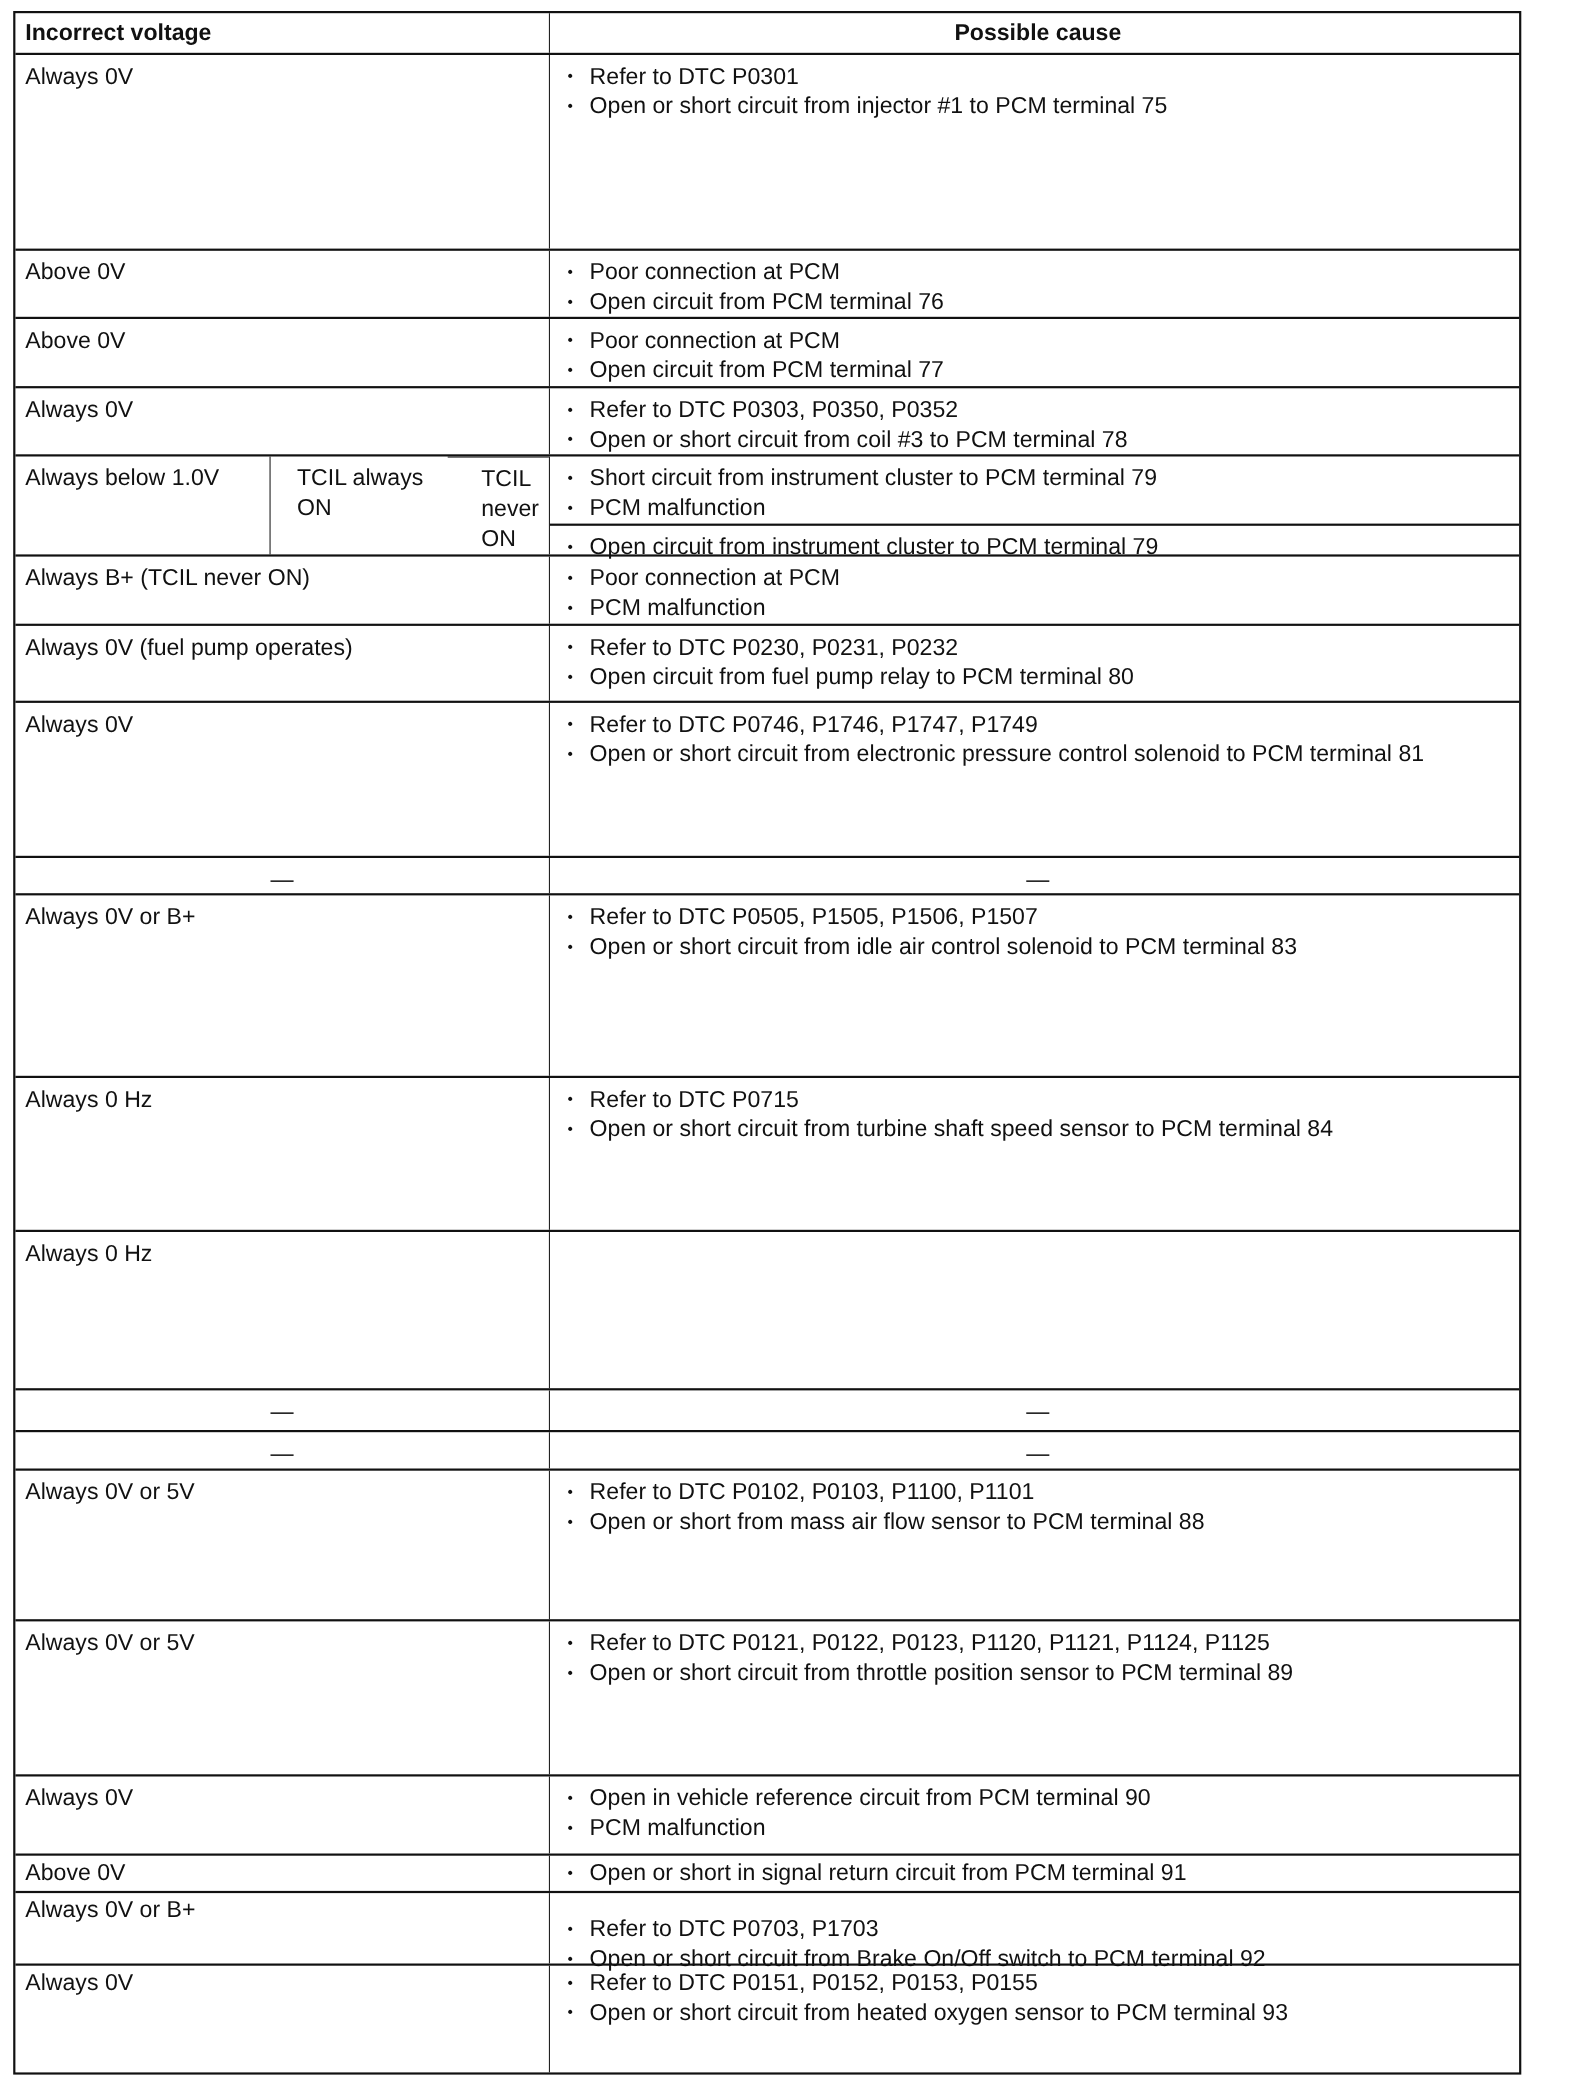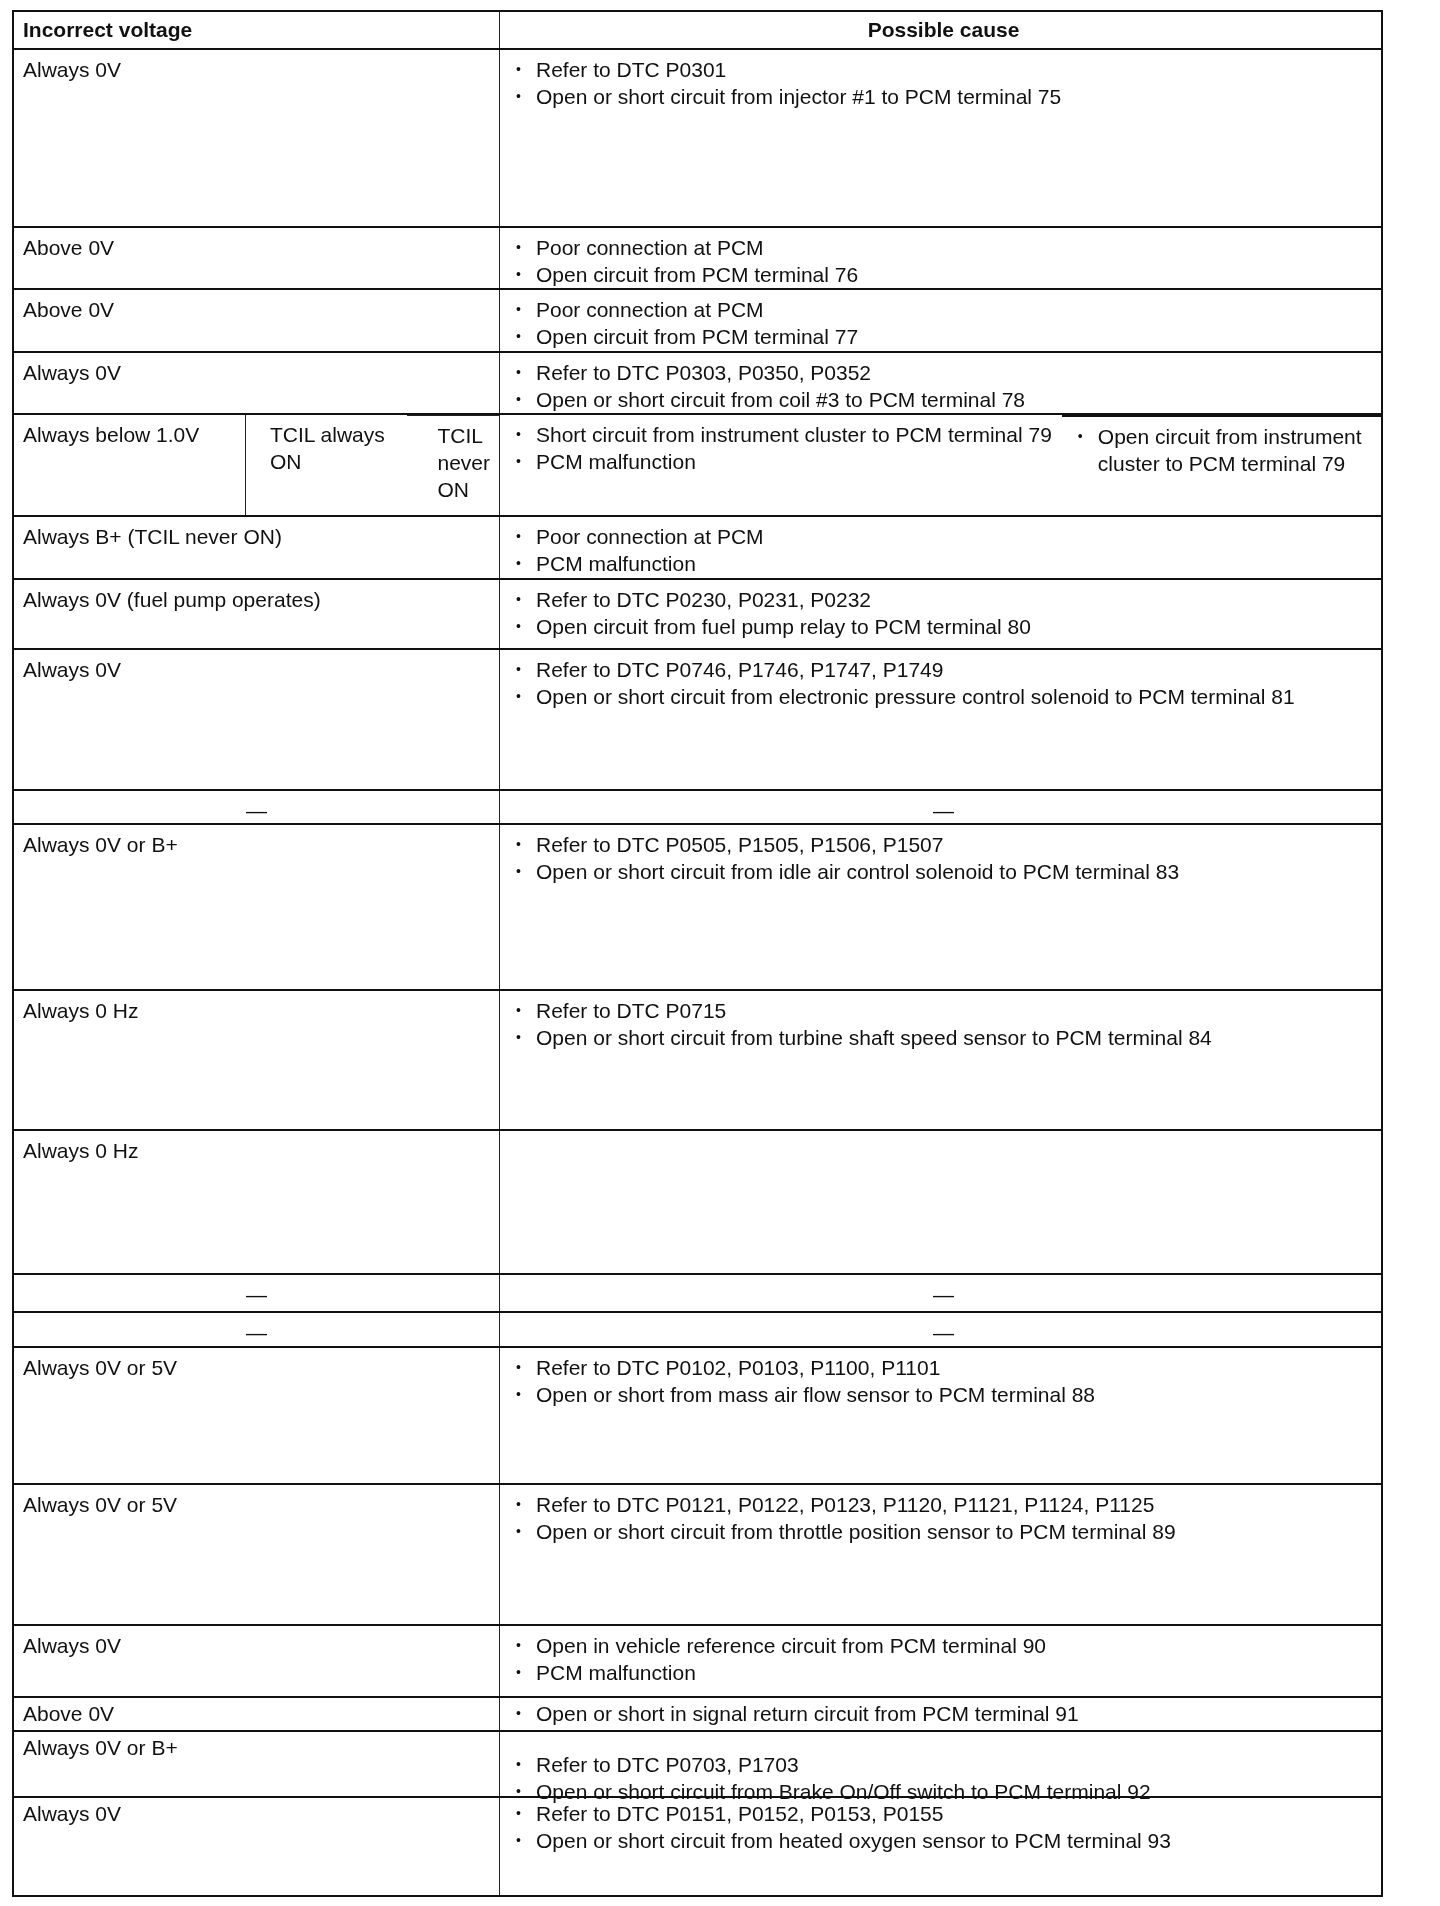--- a/index.html
+++ b/index.html
@@ -13,21 +13,21 @@
   .hdr .c1 { font-weight:bold; font-size:21px; padding-top:4px; }
   .hdr .c2 { font-weight:bold; text-align:center; padding-top:4px; }
   ul { list-style:none; margin:0; padding:0; }
   li { position:relative; padding-left:20px; }
   li::before { content:"\2022"; position:absolute; left:0; top:0; font-size:14px; }
   .split { display:flex; width:486px; border-right:1.5px solid #222; box-sizing:border-box; }
   .split .left { width:232px; border-right:1.5px solid #222; box-sizing:border-box; padding:6px 9px; font-size:21px; line-height:27px; }
   .split .right { flex:1; display:flex; flex-direction:row; }
   .split .right .sub { padding:6px 9px 6px 24px; font-size:21px; line-height:27px; box-sizing:border-box; }
   .split .right .sub + .sub { border-top:1.5px solid #222; text-align:left; padding-left:30px; }
-  .c2.subs { padding:0; display:flex; flex-direction:row; }
+  .c2.subs { padding:0; display:flex; flex-direction:column; }
   .c2.subs .s { padding:6px 10px 6px 16px; box-sizing:border-box; }
   .c2.subs .s + .s { border-top:2px solid #111; }
   .dash { text-align:center; }
 </style>
 </head>
 <body>
 
 <div id="tbl">
   <div class="row first hdr" style="height:36px">
     <div class="c1">Incorrect voltage</div>
@@ -67,21 +67,21 @@
   <div class="row" style="height:62px">
     <div class="c1">Always 0V</div>
     <div class="c2">
         <ul>
       <li>Refer to DTC P0303, P0350, P0352</li>
       <li>Open or short circuit from coil #3 to PCM terminal 78</li>
         </ul>
       </div>
   </div>
 
-  <div class="row" style="height:102px">
+  <div class="row" style="height:91px">
     <div class="split">
       <div class="left">Always below 1.0V</div>
       <div class="right">
         <div class="sub" style="height:61px">TCIL always ON</div>
         <div class="sub" style="flex:1">TCIL never ON</div>
       </div>
     </div>
     <div class="c2 subs">
       <div class="s" style="height:61px">
           <ul>

